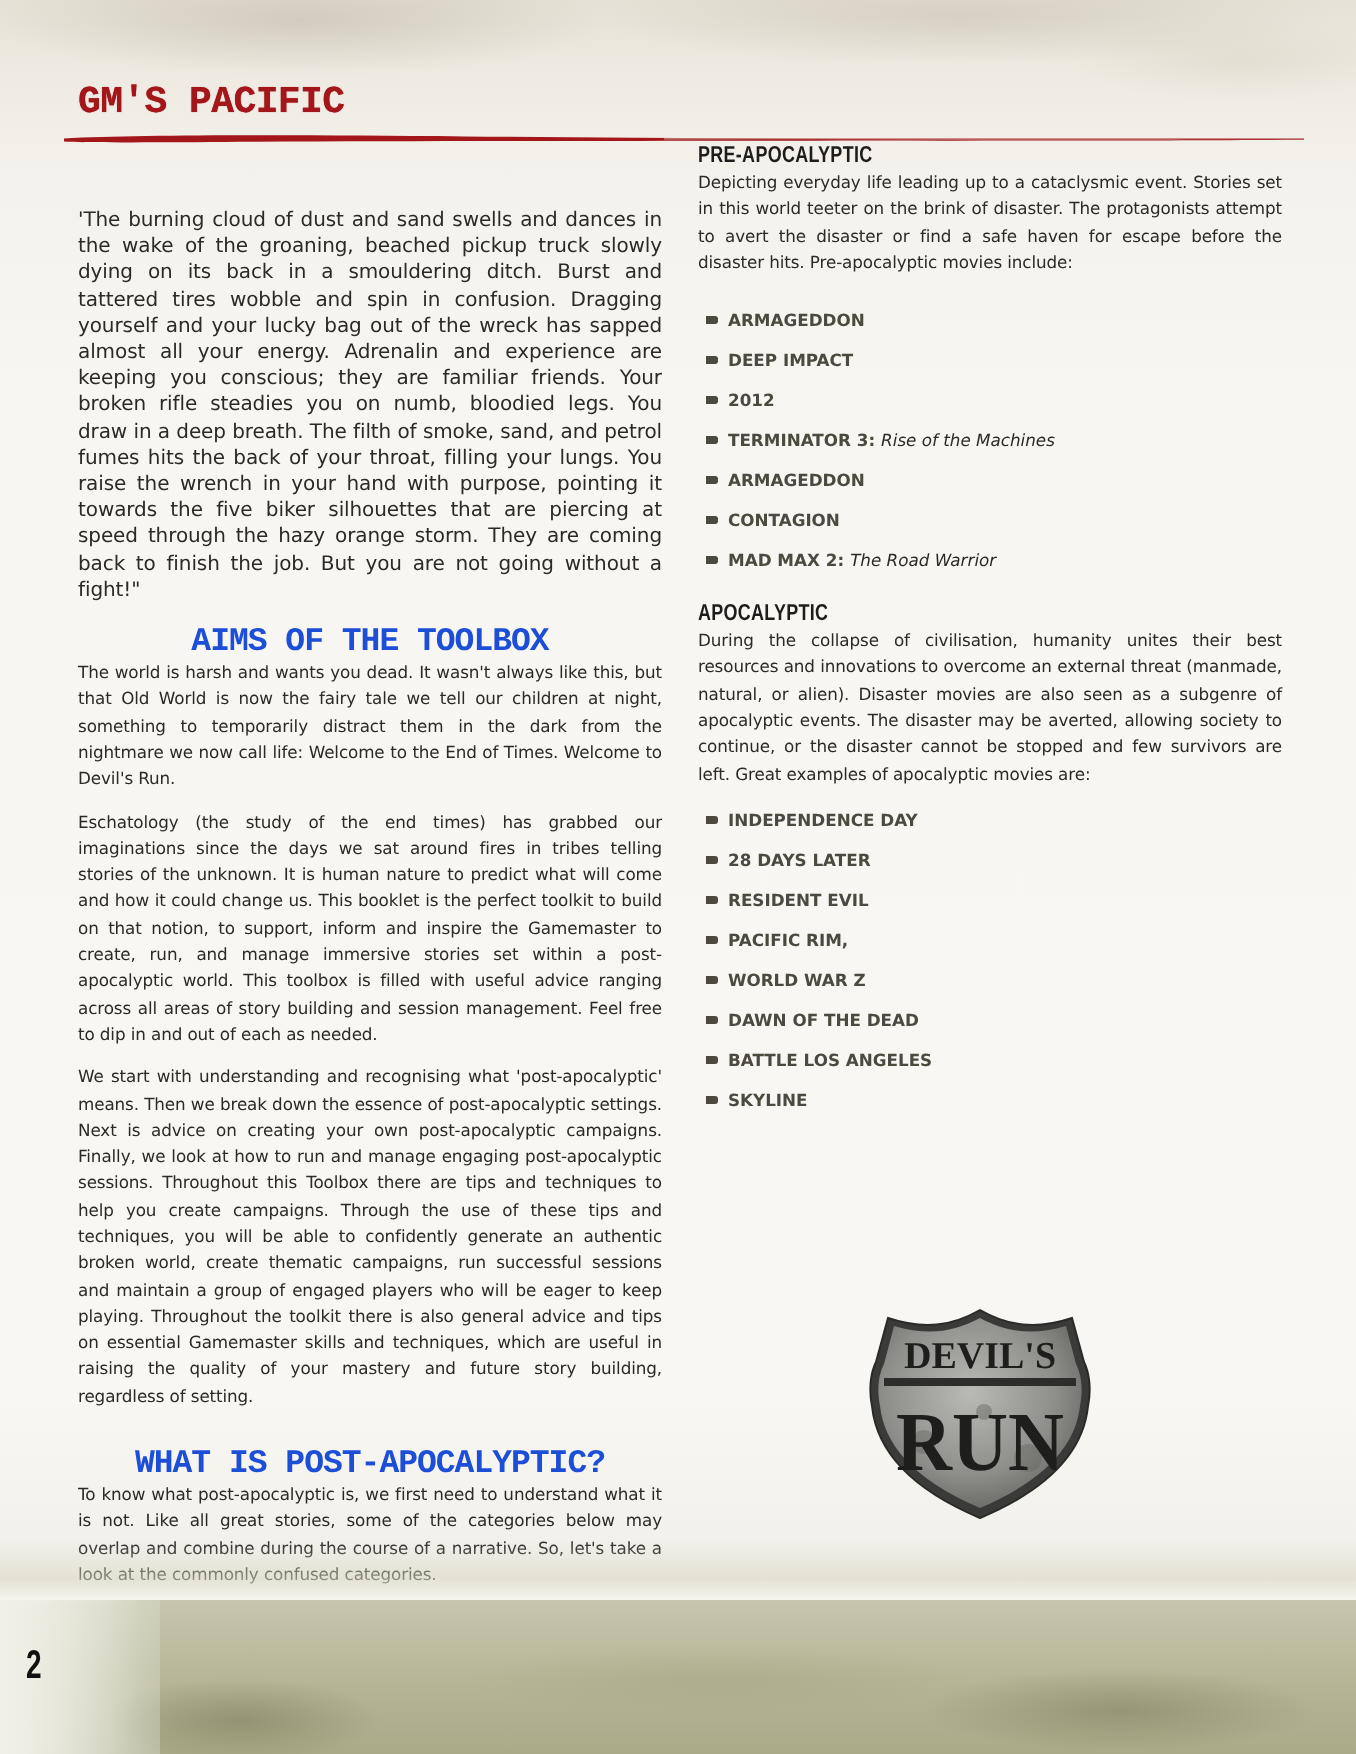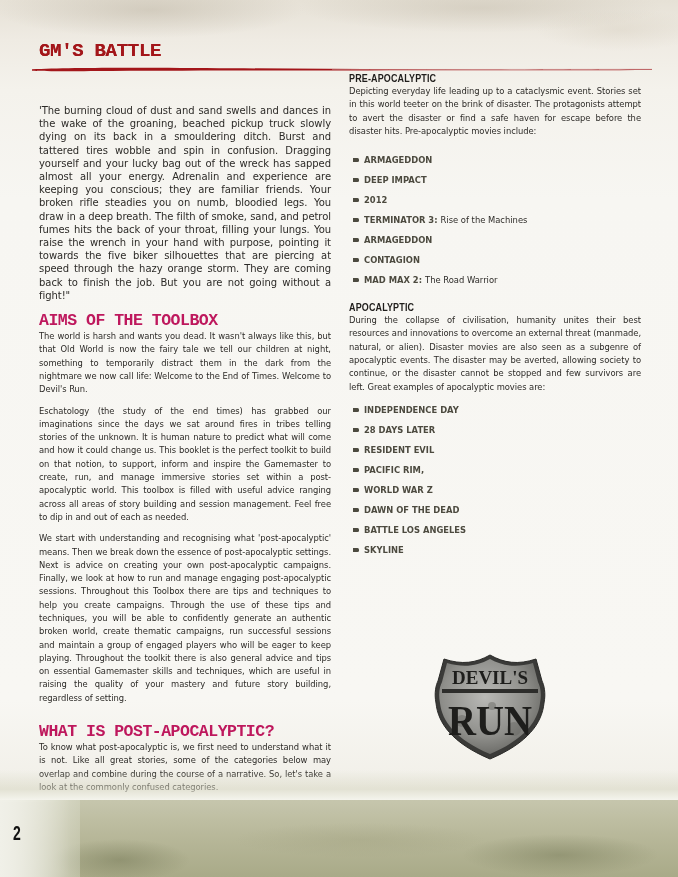--- a/index.html
+++ b/index.html
@@ -59,24 +59,25 @@
       line-height: 13.2px;
       text-align: justify;
       color: #2c2a27;
       margin: 14px 0 10px 0;
       letter-spacing: -0.05px;
     }
     .section-heading {
       font-family: "Liberation Mono", "DejaVu Sans Mono", monospace;
       font-weight: bold;
       font-size: 16.5px;
-      color: #be185d;
+      color: #1d4ed8;
       margin: 0;
       line-height: 18px;
       letter-spacing: -0.5px;
+      text-align: center;
     }
     .body-p {
       font-size: 8.4px;
       line-height: 13.3px;
       text-align: justify;
       margin: 0 0 8px 0;
       color: #2c2a27;
       letter-spacing: -0.05px;
     }
     .sub-heading {
@@ -106,21 +107,21 @@
     .bullet {
       display: inline-block;
       width: 6px;
       height: 4px;
       background: #4c4a3f;
       border-radius: 0 1.5px 1.5px 0;
       margin-right: 5px;
       flex: none;
     }
     .movie-title { font-weight: bold; }
-    .movie-sub { font-weight: normal; color: #2c2a27; margin-left: 3px; }
+    .movie-sub { font-weight: normal; color: #2c2a27; margin-left: 3px; font-style: italic; }
 
     
     .logo {
       position: absolute;
       left: 432px;
       top: 651px;
       width: 116px;
       height: 112px;
     }
 
@@ -165,21 +166,21 @@
       color: #111;
       transform: scaleX(0.7);
       transform-origin: left center;
     }
   </style>
 </head>
 <body>
 
 <div class="page">
 
-  <div class="header-title">GM'S BATTLE</div>
+  <div class="header-title">GM'S PACIFIC</div>
   <svg class="header-rule" viewBox="0 0 620 6" preserveAspectRatio="none">
     <path d="M0,3.2 C40,1.2 120,1.5 200,2.2 C280,2.8 360,3.4 440,3.6 C520,3.8 580,3.5 620,3.3 L620,3.9 C560,4.2 480,4.4 400,4.3 C300,4.6 180,4.4 80,5 C40,5.2 10,5.4 0,4.8 Z" fill="#a3161a"></path>
     <path d="M300,3.4 C400,3.6 500,3.4 620,3.3" stroke="#c98a88" stroke-width="0.6" fill="none"></path>
   </svg>
 
   <div class="col-left">
     <p class="quote">'The burning cloud of dust and sand swells and dances in the wake of the groaning, beached pickup truck slowly dying on its back in a smouldering ditch. Burst and tattered tires wobble and spin in confusion. Dragging yourself and your lucky bag out of the wreck has sapped almost all your energy. Adrenalin and experience are keeping you conscious; they are familiar friends. Your broken rifle steadies you on numb, bloodied legs. You draw in a deep breath. The filth of smoke, sand, and petrol fumes hits the back of your throat, filling your lungs. You raise the wrench in your hand with purpose, pointing it towards the five biker silhouettes that are piercing at speed through the hazy orange storm. They are coming back to finish the job. But you are not going without a fight!"</p>
 
     <div>
       <h2 class="section-heading">AIMS OF THE TOOLBOX</h2>

